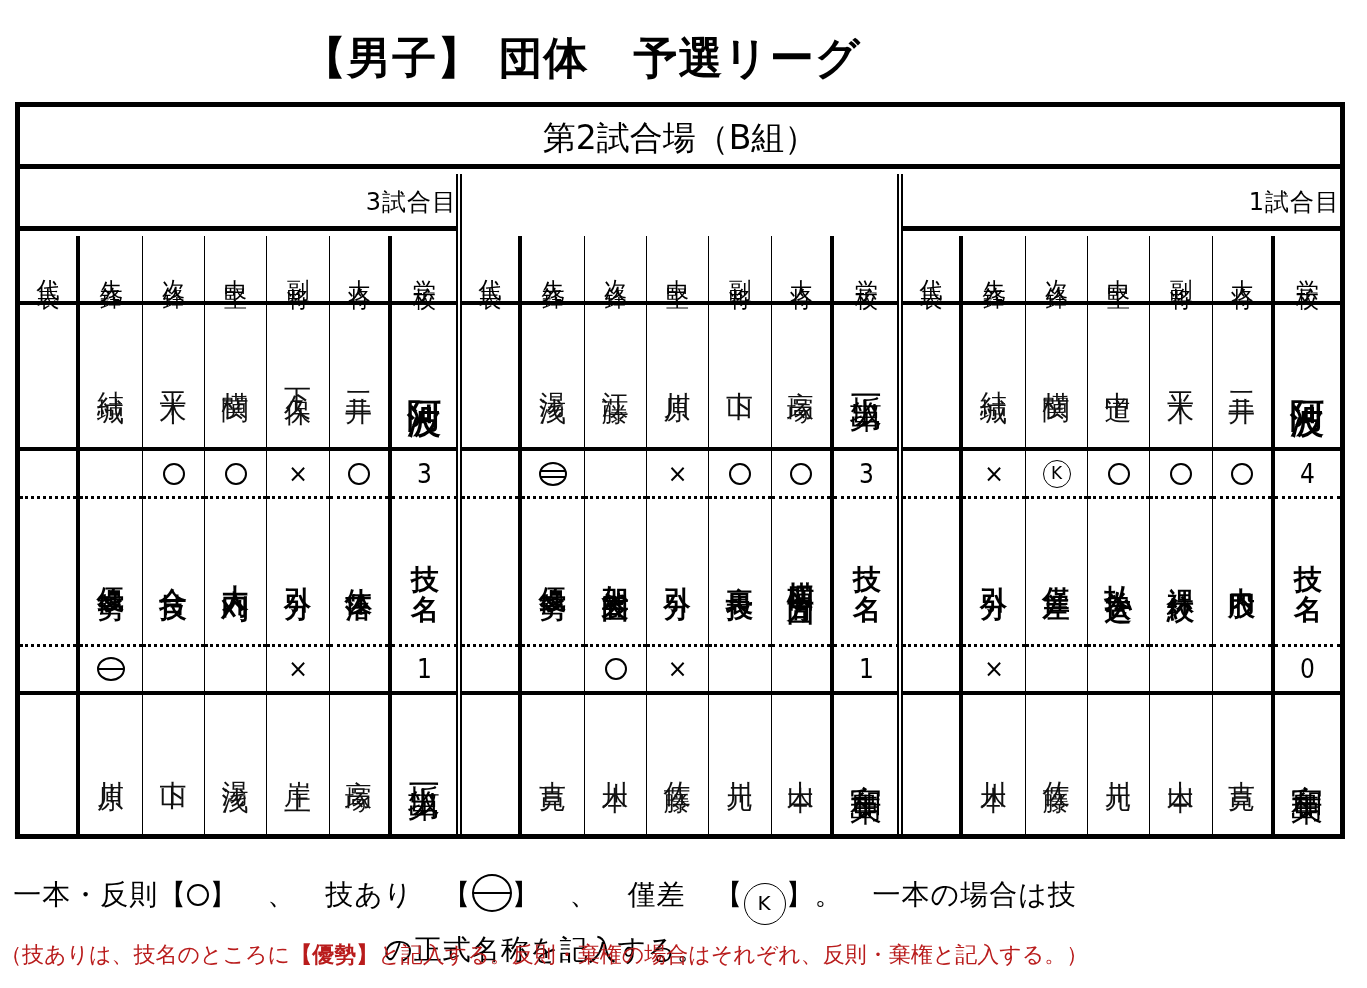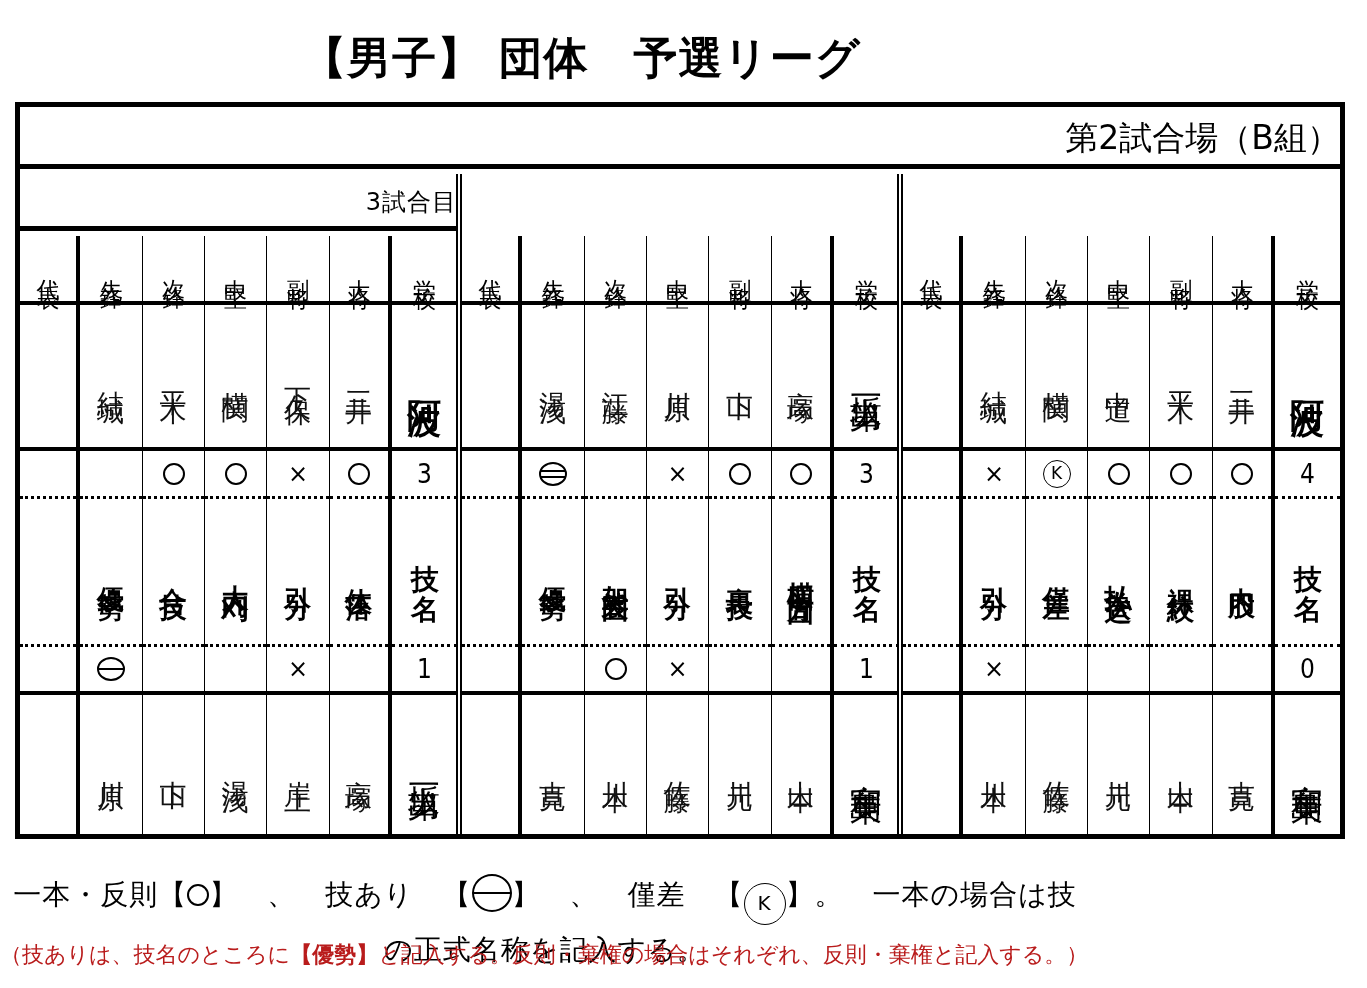--- a/index.html
+++ b/index.html
@@ -11,21 +11,21 @@
     font-size: 44px; font-weight: bold; letter-spacing: 1px; line-height: 60px;
   }
 
   .sheet {
     position: absolute; left: 15px; top: 102px; width: 1330px; height: 737px;
     border: 5px solid #000;
   }
   .venue {
     position: absolute; left: 0; top: 0; width: 1320px; height: 62px;
     border-bottom: 5px solid #000;
-    text-align: right; font-size: 33px; line-height: 62px;
+    text-align: center; font-size: 33px; line-height: 62px;
   }
 
   .match {
     position: absolute; top: 67px; height: 660px;
   }
   .match.m3 { left: 0; width: 437px; }
   .match.m2 { left: 442px; width: 436px; }
   .match.m1 { left: 883px; width: 437px; }
 
   .vsep {
@@ -351,20 +351,21 @@
         <div class="cell c-res-bot">
           <span class="res-num">1</span>
         </div>
         <div class="cell c-name-bot">
           <span class="vtext school-txt long">宇和島東</span>
         </div>
       </div>
     </div>
   <div class="vsep" style="left:877px"></div>
   <div class="match m1">
+      <div class="match-head">1試合目</div>
       <div class="col sep-thick" style="left: 0px; width: 60px;">
         <div class="cell c-header">
           <span class="vtext hdr-txt">代表</span>
         </div>
         <div class="cell c-name-top">
           <span class="vtext name-txt"></span>
         </div>
         <div class="cell c-res-top"></div>
         <div class="cell c-tech">
           <span class="vtext tech-txt"></span>

